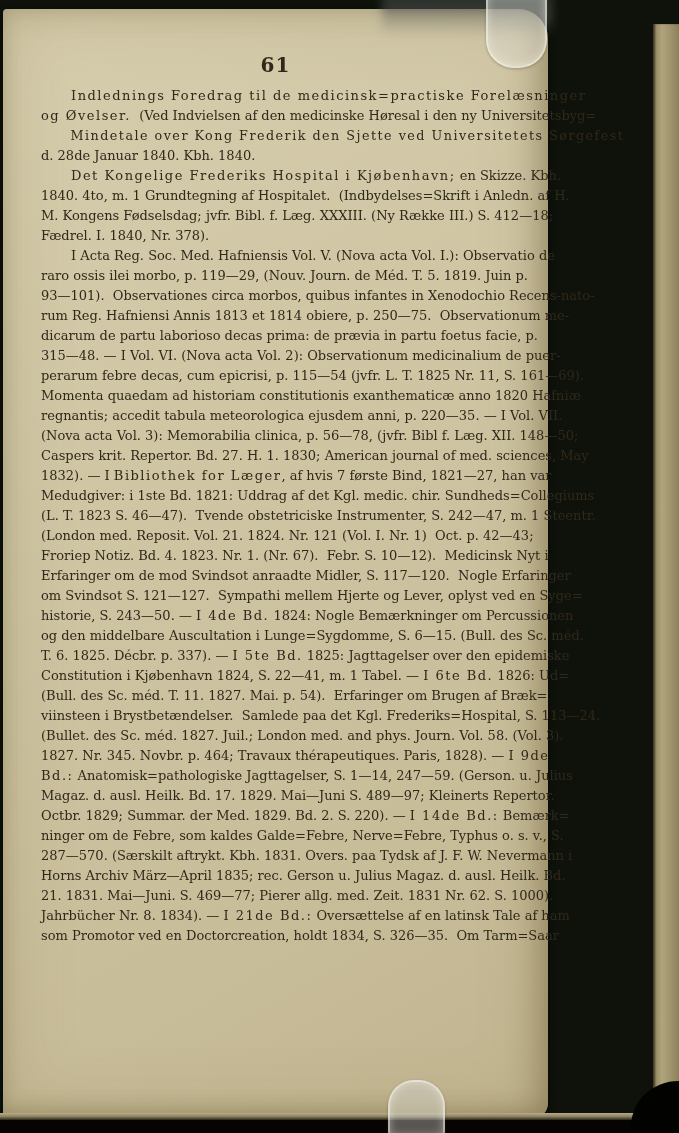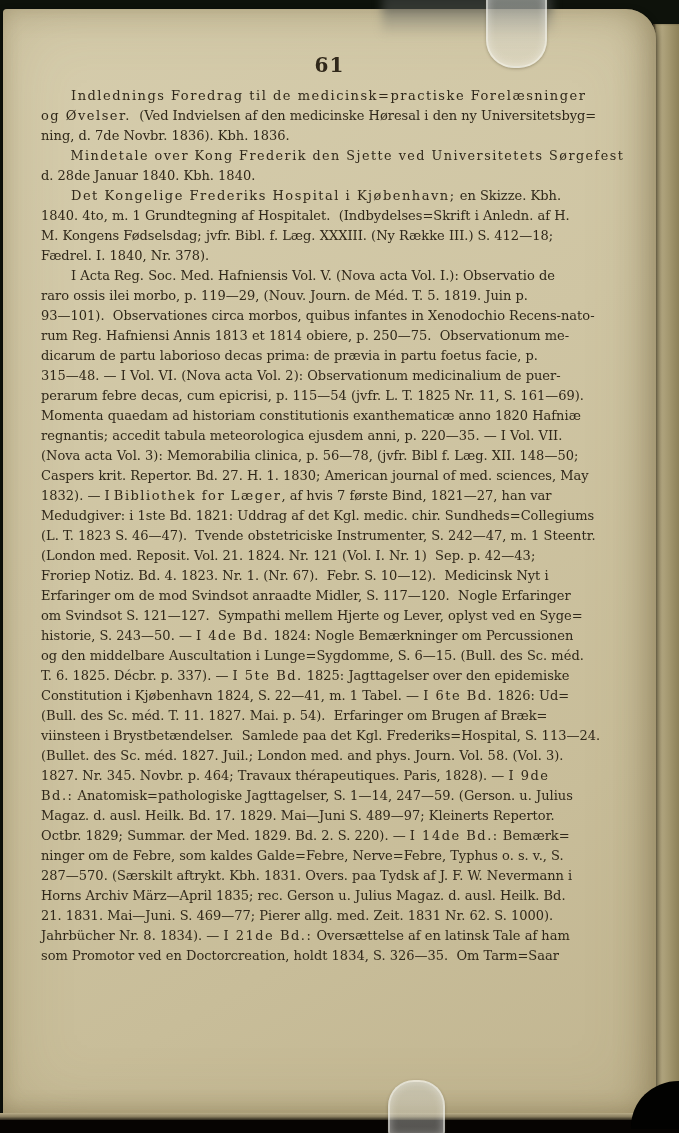--- a/index.html
+++ b/index.html
@@ -13,21 +13,21 @@
     background:var(--background,#0e120b);
   }
   
   .edge-stack{
     position:absolute;right:0;top:24px;width:26px;height:1082px;z-index:1;
     background:linear-gradient(90deg,#5f5540 0px,#9a8e68 3px,#b0a47e 9px,#a3976f 16px,#8d8159 26px);
     box-shadow:inset 2px 0 2px rgba(40,30,15,.55);
   }
   
   .page{
-    position:absolute;left:3px;top:9px;width:653px;height:1110px;z-index:2;
+    position:absolute;left:3px;top:9px;width:545px;height:1110px;z-index:2;
     border-radius:4px 30px 16px 6px;
     background:linear-gradient(150deg,var(--paper-light,#d6cdad) 0%,var(--paper,#cfc5a3) 42%,#c8bd99 75%,#c1b590 100%);
     box-shadow:inset 0 0 70px rgba(120,100,55,.22),
                inset -14px 0 28px rgba(105,90,55,.28),
                inset 0 -10px 18px rgba(110,95,60,.25),
                0 2px 6px rgba(0,0,0,.65);
   }
   .page-number{
     position:absolute;left:0;top:44px;width:100%;
     text-align:center;font-weight:bold;font-size:20px;letter-spacing:1px;
@@ -77,42 +77,41 @@
 </head>
 <body>
 
 <div class="scene">
   <div class="edge-stack"></div>
   <div class="page">
     <div class="page-number">61</div>
     <div class="text-block">
         <div class="tline pfirst"><span class="sperr">Indlednings Foredrag til de medicinsk=practiske Forelæsninger</span></div>
         <div class="tline"><span class="sperr">og Øvelser.</span><span class="norm">  (Ved Indvielsen af den medicinske Høresal i den ny Universitetsbyg=</span></div>
-        <div class="tline plast"><span class="norm">ning, d. 7de Novbr. 1836). Kbh. 1836.</span></div>
         <div class="tline pfirst" style="transform-origin: left center; transform: scaleX(0.980424);"><span class="sperr">Mindetale over Kong Frederik den Sjette ved Universitetets Sørgefest</span></div>
         <div class="tline plast"><span class="norm">d. 28de Januar 1840. Kbh. 1840.</span></div>
         <div class="tline pfirst"><span class="sperr">Det Kongelige Frederiks Hospital i Kjøbenhavn;</span><span class="norm"> en Skizze. Kbh.</span></div>
         <div class="tline"><span class="norm">1840. 4to, m. 1 Grundtegning af Hospitalet.  (Indbydelses=Skrift i Anledn. af H.</span></div>
         <div class="tline"><span class="norm">M. Kongens Fødselsdag; jvfr. Bibl. f. Læg. XXXIII. (Ny Række III.) S. 412—18;</span></div>
         <div class="tline plast"><span class="norm">Fædrel. I. 1840, Nr. 378).</span></div>
         <div class="tline pfirst"><span class="norm">I </span><span class="ital">Acta Reg. Soc. Med. Hafniensis Vol. V.</span><span class="norm"> (Nova acta Vol. I.): Observatio </span><span class="ital">de</span></div>
         <div class="tline"><span class="ital">raro ossis ilei morbo</span><span class="norm">, p. 119—29, (Nouv. Journ. de Méd. T. 5. 1819. Juin p.</span></div>
         <div class="tline"><span class="norm">93—101).  Observationes circa </span><span class="ital">morbos, quibus infantes</span><span class="norm"> in Xenodochio Recens-nato-</span></div>
         <div class="tline"><span class="norm">rum Reg. Hafniensi Annis 1813 et 1814 obiere, p. 250—75.  Observationum me-</span></div>
         <div class="tline"><span class="norm">dicarum de partu laborioso decas prima: </span><span class="ital">de prævia in partu foetus facie</span><span class="norm">, p.</span></div>
         <div class="tline"><span class="norm">315—48. — I </span><span class="ital">Vol. VI.</span><span class="norm"> (Nova acta Vol. 2): Observationum medicinalium </span><span class="ital">de puer-</span></div>
         <div class="tline"><span class="ital">perarum febre</span><span class="norm"> decas, cum epicrisi, p. 115—54 (jvfr. L. T. 1825 Nr. 11, S. 161—69).</span></div>
         <div class="tline"><span class="norm">Momenta quaedam </span><span class="ital">ad historiam constitutionis exanthematicæ</span><span class="norm"> anno 1820 Hafniæ</span></div>
         <div class="tline"><span class="norm">regnantis; accedit tabula meteorologica ejusdem anni, p. 220—35. — I </span><span class="ital">Vol. VII.</span></div>
         <div class="tline"><span class="norm">(Nova acta Vol. 3): </span><span class="ital">Memorabilia clinica</span><span class="norm">, p. 56—78, (jvfr. Bibl f. Læg. XII. 148—50;</span></div>
         <div class="tline"><span class="norm">Caspers krit. Repertor. Bd. 27. H. 1. 1830; American journal of med. sciences, May</span></div>
         <div class="tline"><span class="norm">1832). — I </span><span class="sperr">Bibliothek for Læger</span><span class="norm">, af hvis 7 første Bind, 1821—27, han var</span></div>
         <div class="tline"><span class="norm">Medudgiver: i 1ste Bd. 1821: Uddrag af det Kgl. medic. chir. Sundheds=Collegiums</span></div>
         <div class="tline"><span class="norm">(L. T. 1823 S. 46—47).  Tvende obstetriciske Instrumenter, S. 242—47, m. 1 Steentr.</span></div>
-        <div class="tline"><span class="norm">(London med. Reposit. Vol. 21. 1824. Nr. 121 (Vol. I. Nr. 1)  Sep. p. 42—43;</span></div>
+        <div class="tline"><span class="norm">(London med. Reposit. Vol. 21. 1824. Nr. 121 (Vol. I. Nr. 1)  Oct. p. 42—43;</span></div>
         <div class="tline"><span class="norm">Froriep Notiz. Bd. 4. 1823. Nr. 1. (Nr. 67).  Febr. S. 10—12).  Medicinsk Nyt i</span></div>
         <div class="tline"><span class="norm">Erfaringer om de mod Svindsot anraadte Midler, S. 117—120.  Nogle Erfaringer</span></div>
         <div class="tline"><span class="norm">om Svindsot S. 121—127.  Sympathi mellem Hjerte og Lever, oplyst ved en Syge=</span></div>
         <div class="tline"><span class="norm">historie, S. 243—50. — </span><span class="sperr">I 4de Bd.</span><span class="norm"> 1824: Nogle Bemærkninger om Percussionen</span></div>
         <div class="tline"><span class="norm">og den middelbare Auscultation i Lunge=Sygdomme, S. 6—15. (Bull. des Sc. méd.</span></div>
         <div class="tline"><span class="norm">T. 6. 1825. Décbr. p. 337). — </span><span class="sperr">I 5te Bd.</span><span class="norm"> 1825: Jagttagelser over den epidemiske</span></div>
         <div class="tline"><span class="norm">Constitution i Kjøbenhavn 1824, S. 22—41, m. 1 Tabel. — </span><span class="sperr">I 6te Bd.</span><span class="norm"> 1826: Ud=</span></div>
         <div class="tline"><span class="norm">(Bull. des Sc. méd. T. 11. 1827. Mai. p. 54).  Erfaringer om Brugen af Bræk=</span></div>
         <div class="tline"><span class="norm">viinsteen i Brystbetændelser.  Samlede paa det Kgl. Frederiks=Hospital, S. 113—24.</span></div>
         <div class="tline"><span class="norm">(Bullet. des Sc. méd. 1827. Juil.; London med. and phys. Journ. Vol. 58. (Vol. 3).</span></div>

